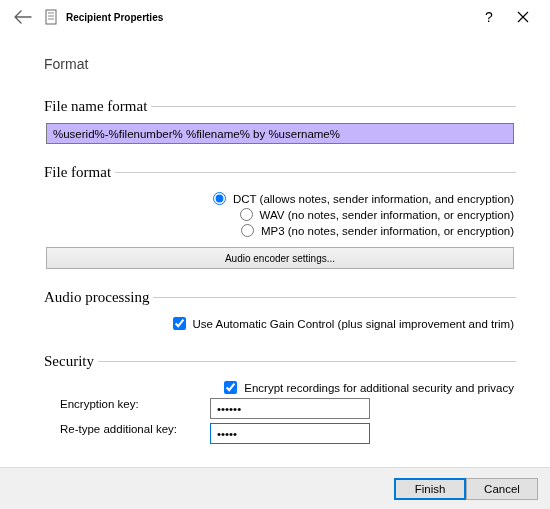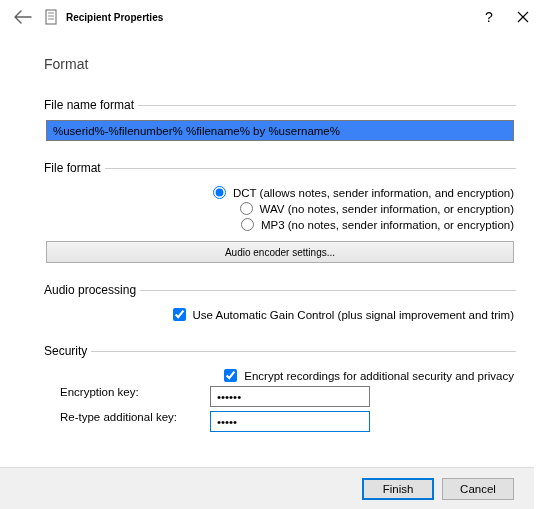--- a/index.html
+++ b/index.html
@@ -42,32 +42,33 @@
     font-size: 14px;
     margin: 18px 0 26px 0;
   }
   fieldset.group {
     border: none;
     border-top: 1px solid #ccc;
     padding: 8px 2px 6px 2px;
     margin: 0 0 14px 0;
   }
   fieldset.group > legend {
-    font-size: 12px;
+    font-size: 15px;
     padding: 0 4px 0 0;
     margin-left: -2px;
+    font-family: Liberation Serif, serif;
   }
   .text-input {
     width: 100%;
     border: 1px solid #7a7a7a;
     height: 21px;
     padding: 2px 6px;
     font-family: inherit;
     font-size: 11.5px;
-    background: #3b82f6;
+    background: #c4b5fd;
   }
   .radio-row, .check-row {
     display: flex;
     align-items: center;
     margin: 3px 0;
     gap: 4px;
     justify-content: flex-end;
   }
   .radio-row input, .check-row input { margin: 0 3px 0 0; }
   .wide-btn {
@@ -94,29 +95,28 @@
     padding: 2px 6px;
     font-family: inherit;
     font-size: 11.5px;
   }
   .sec-input.focused {
     border: 1px solid #0078d7;
     outline: none;
   }
   .footer {
     position: absolute;
-    bottom: 0; left: 0; right: 16px;
+    bottom: 0; left: 0; right: 0;
     height: 42px;
     background: #f0f0f0;
     border-top: 1px solid #dcdcdc;
     display: flex;
     align-items: center;
     justify-content: flex-end;
-    padding-right: 20px;
-    gap: 8px;
+    padding-right: 12px;
   }
   .footer button {
     min-width: 72px;
     height: 22px;
     font-family: inherit;
     font-size: 11.5px;
     background: #e1e1e1;
     border: 1px solid #adadad;
     cursor: pointer;
   }

